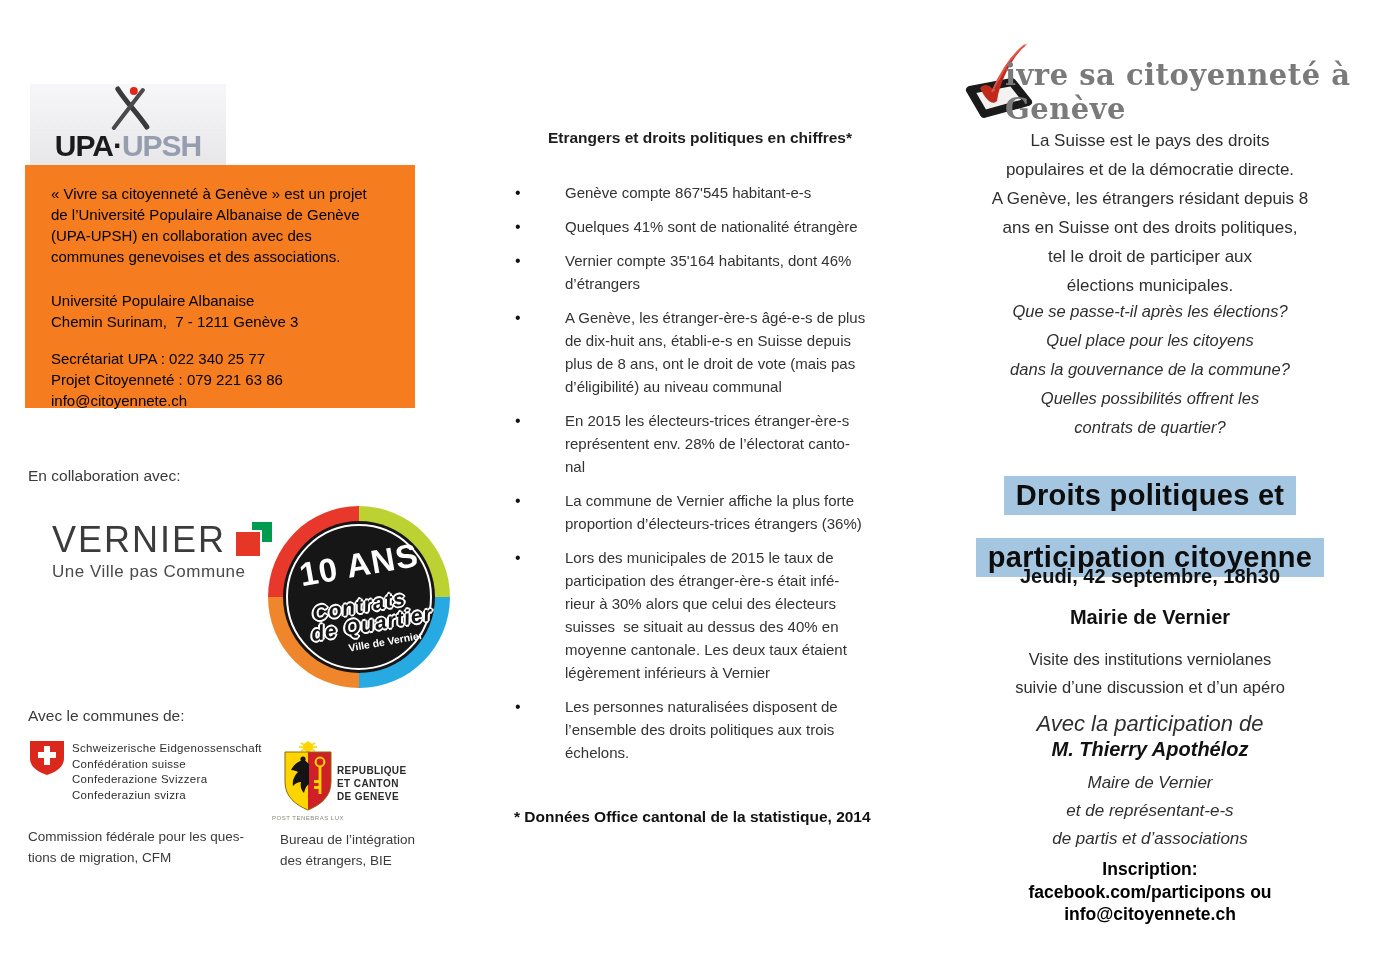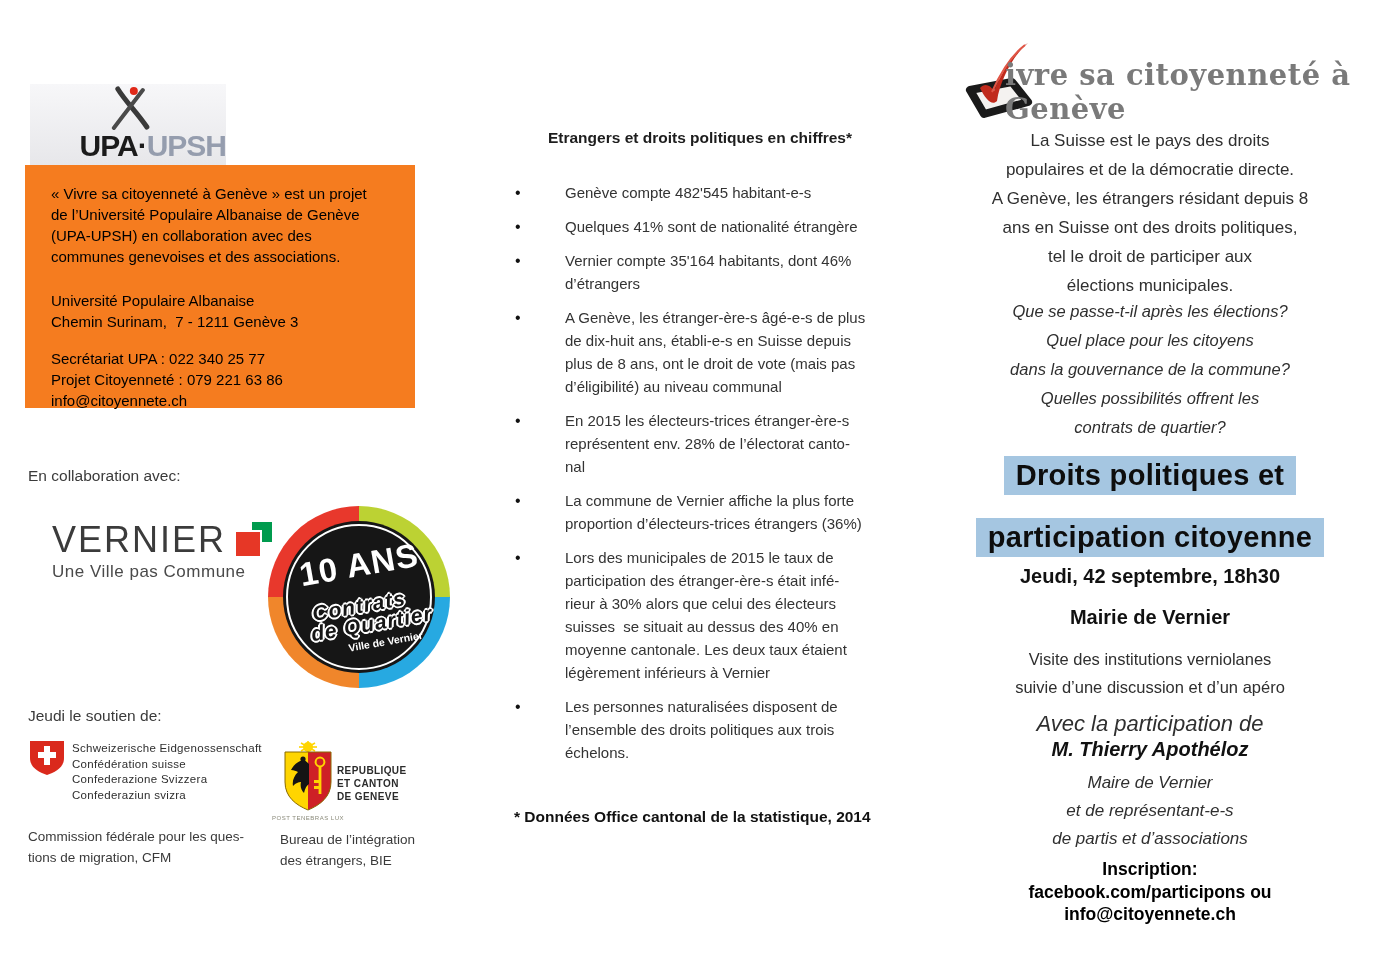--- a/index.html
+++ b/index.html
@@ -5,21 +5,21 @@
   html,body{margin:0;padding:0;background:#ffffff;}
   .page{position:relative;width:1389px;height:980px;background:#fff;overflow:hidden;
         font-family:"Liberation Sans","DejaVu Sans",sans-serif;color:#333;}
   .page section{position:absolute;inset:0;}
   .abs{position:absolute;}
   .pre{white-space:pre-wrap;}
 
   
   .upa-logo{left:30px;top:84px;width:196px;height:81px;
             background:linear-gradient(#f7f7f9,#e7e7ea);
-            display:flex;flex-direction:column;align-items:flex-end;justify-content:flex-end;}
+            display:flex;flex-direction:column;align-items:center;justify-content:flex-end;}
   .upa-figure{position:absolute;top:2px;left:50%;transform:translateX(-46%);}
   .upa-text{font-size:30px;font-weight:700;letter-spacing:-1px;line-height:30px;margin-bottom:4px;}
   .upa-text .upa{color:#1b1b1b;}
   .upa-text .dot{color:#1b1b1b;}
   .upa-text .upsh{color:#959dae;}
 
   .orange-box{left:25px;top:165px;width:390px;height:243px;background:#F57C1F;
               box-sizing:border-box;padding:18px 26px;color:#000000;
               font-size:15px;line-height:21px;}
   .orange-box .p2{margin-top:23px;}
@@ -65,21 +65,21 @@
   .m-list li::before{content:"\2022";position:absolute;left:15px;top:0;font-size:16px;color:#111;}
   .m-footnote{left:514px;top:808px;font-size:15.5px;font-weight:700;color:#111;}
 
   
   .check-icon{left:962px;top:40px;}
   .r-title{left:1005px;top:58px;font-family:"DejaVu Serif","Liberation Serif",serif;
            font-size:29px;font-weight:700;color:#7a7a7a;letter-spacing:.5px;}
   .r-block{left:930px;width:440px;text-align:center;color:#2f2f2f;}
   .r-intro{top:126px;font-size:17px;line-height:29px;}
   .r-questions{top:297px;font-size:16.5px;line-height:29px;font-style:italic;}
-  .r-headline{top:456px;}
+  .r-headline{top:476px;}
   .r-headline .hl{display:inline-block;background:#A5C6E1;color:#0d0d0d;
                   font-size:29px;font-weight:800;padding:3px 12px;letter-spacing:.3px;}
   .r-headline .row2{margin-top:23px;}
   .r-date{top:565px;font-size:20px;font-weight:800;color:#111;}
   .r-venue{top:606px;font-size:20px;font-weight:800;color:#111;}
   .r-visit{top:645px;font-size:16.5px;line-height:28px;}
   .r-part-intro{top:711px;font-size:22px;font-style:italic;}
   .r-guest{top:738px;font-size:20px;font-weight:700;font-style:italic;color:#111;}
   .r-guest-lines{top:769px;font-size:17px;line-height:28px;font-style:italic;}
   .r-inscription{top:858px;font-size:17.5px;line-height:22.5px;font-weight:700;color:#000;}
@@ -126,21 +126,21 @@
     </div>
 
     <div class="abs badge">
       <div class="badge-inner"></div>
       <div class="t b1">10 ANS</div>
       <div class="t b2">Contrats</div>
       <div class="t b3">de Quartier</div>
       <div class="t b4">Ville de Vernier</div>
     </div>
 
-    <div class="abs support-label">Jeudi le soutien de:</div>
+    <div class="abs support-label">Avec le communes de:</div>
 
     <svg class="abs swiss-shield" width="38" height="38" viewBox="0 0 38 38">
       <path d="M2 2 h34 v17 c0 10 -9 14 -17 17 c-8 -3 -17 -7 -17 -17 z" fill="#DA291C"></path>
       <rect x="16" y="7" width="6" height="19" fill="#fff"></rect>
       <rect x="10" y="13" width="18" height="6" fill="#fff"></rect>
     </svg>
     <div class="abs swiss-lines pre">Schweizerische Eidgenossenschaft
 Confédération suisse
 Confederazione Svizzera
 Confederaziun svizra</div>
@@ -180,21 +180,21 @@
 DE GENEVE</div>
     <div class="abs geneva-motto">POST TENEBRAS LUX</div>
 
     <div class="abs bie pre">Bureau de l’intégration
 des étrangers, BIE</div>
   </section>
 
   <section>
     <div class="abs m-title">Etrangers et droits politiques en chiffres*</div>
     <ul class="abs m-list">
-      <li><span class="pre">Genève compte 482'545 habitant-e-s</span></li>
+      <li><span class="pre">Genève compte 867'545 habitant-e-s</span></li>
       <li><span class="pre">Quelques 41% sont de nationalité étrangère</span></li>
       <li><span class="pre">Vernier compte 35'164 habitants, dont 46%
 d’étrangers</span></li>
       <li><span class="pre">A Genève, les étranger-ère-s âgé-e-s de plus
 de dix-huit ans, établi-e-s en Suisse depuis
 plus de 8 ans, ont le droit de vote (mais pas
 d’éligibilité) au niveau communal</span></li>
       <li><span class="pre">En 2015 les électeurs-trices étranger-ère-s
 représentent env. 28% de l’électorat canto-
 nal</span></li>

